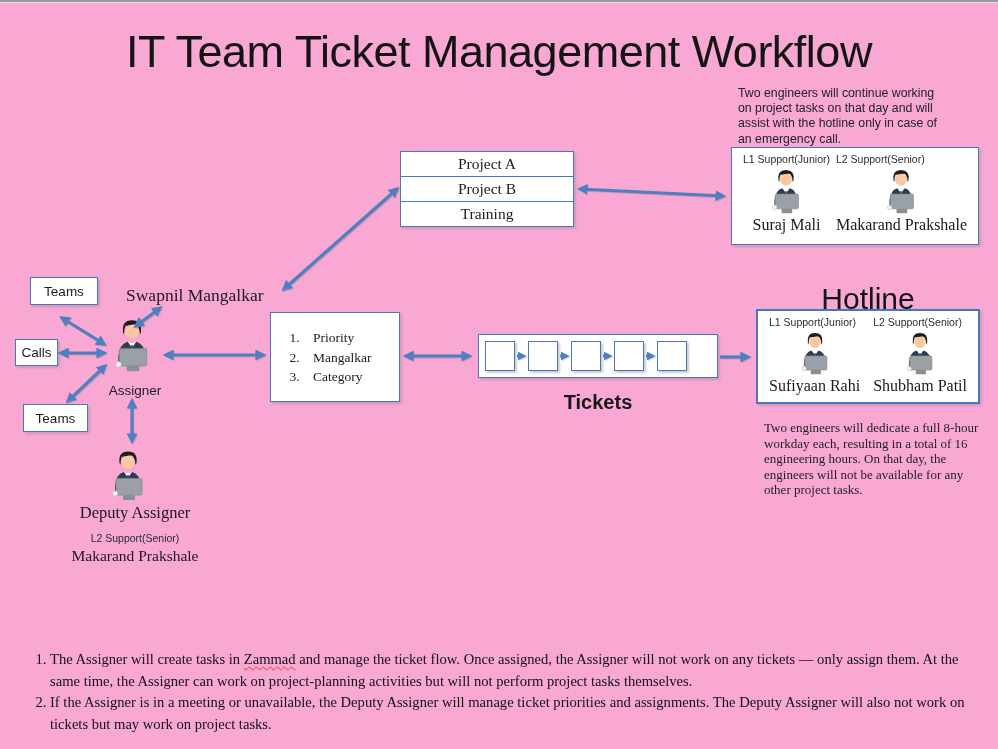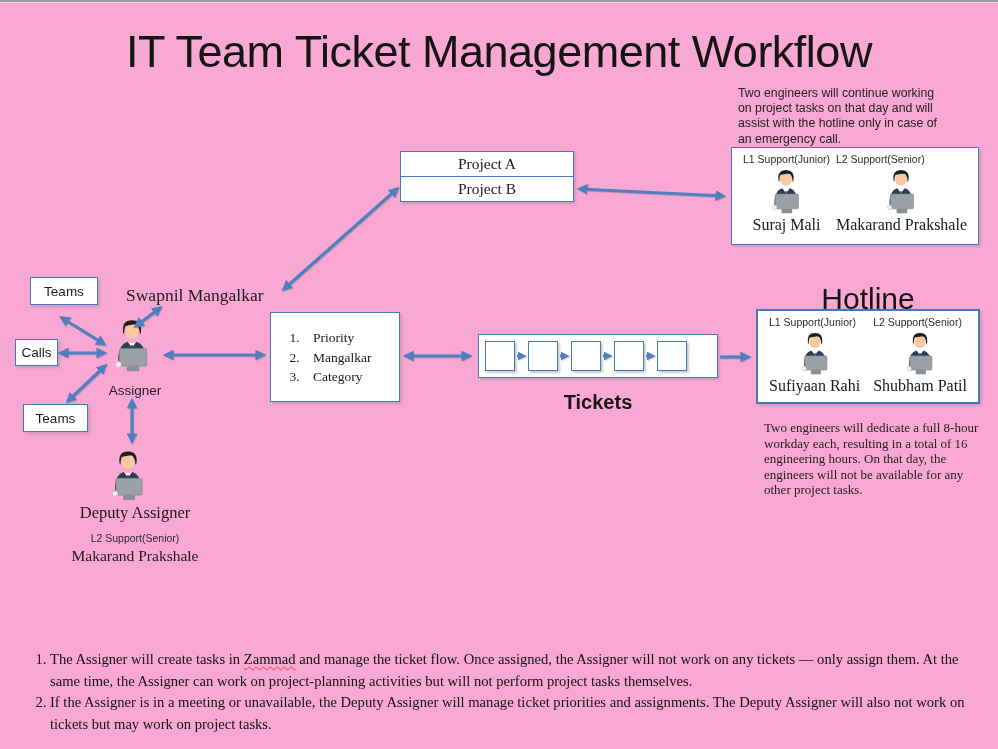--- a/index.html
+++ b/index.html
@@ -118,20 +118,21 @@
             <rect x="15" y="47" width="12" height="5" rx="1" fill="#8a8f94"></rect>
             <circle cx="7.2" cy="45.5" r="2.5" fill="#f3f4f5" stroke="#c6c9cd" stroke-width="0.8"></circle>
           </svg></span>
       <div class="pname">Makarand Prakshale</div>
     </div>
   </div>
 
   <div class="bbox ptable">
     <div class="prow">Project A</div>
     <div class="prow">Project B</div>
+    <div class="prow">Training</div>
   </div>
 
   <div class="bbox chan chan-teams1">Teams</div>
   <div class="bbox chan chan-calls">Calls</div>
   <div class="bbox chan chan-teams2">Teams</div>
 
   <div class="swapnil serif">Swapnil Mangalkar</div>
   <span class="person-icon pi-assigner"><svg width="100%" height="100%" viewBox="0 0 40 54" preserveAspectRatio="xMidYMid meet">
         <path d="M11.5 15 Q10 3.5 20 3.5 Q30 3.5 28.5 15 L27.5 17 Q27 8.5 23.8 7.5 Q17.5 9.5 13.8 8.5 Q12.8 10 12.5 17 Z" fill="#1e1e1e"></path>
         <ellipse cx="20" cy="14" rx="6.6" ry="7" fill="#f8c9a0"></ellipse>

